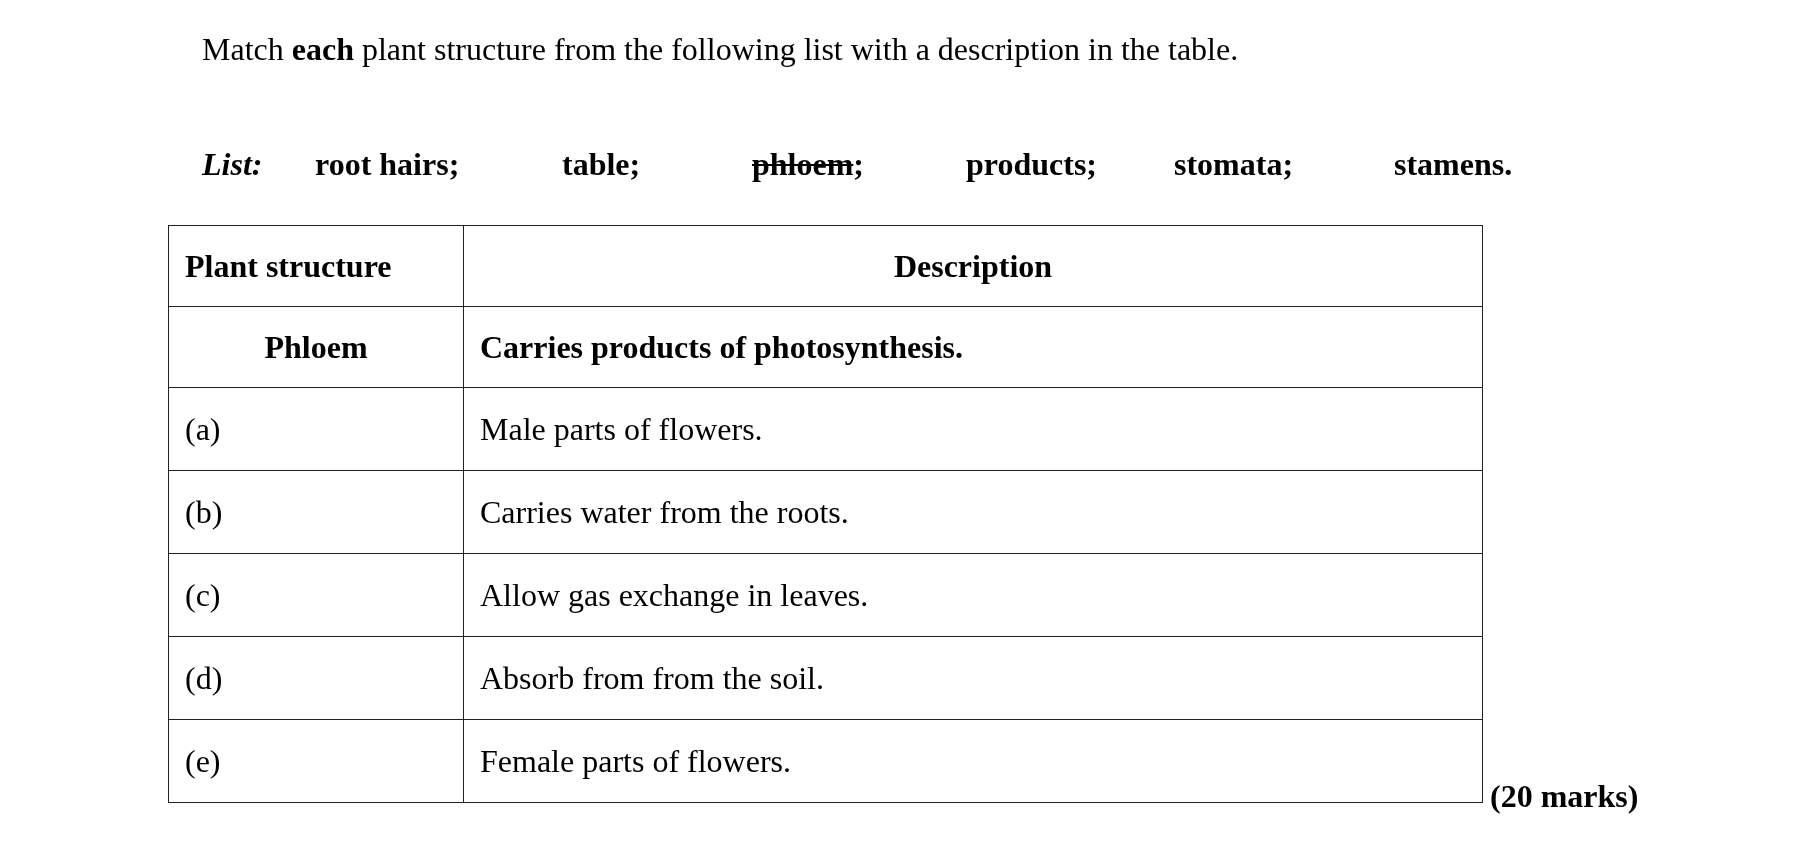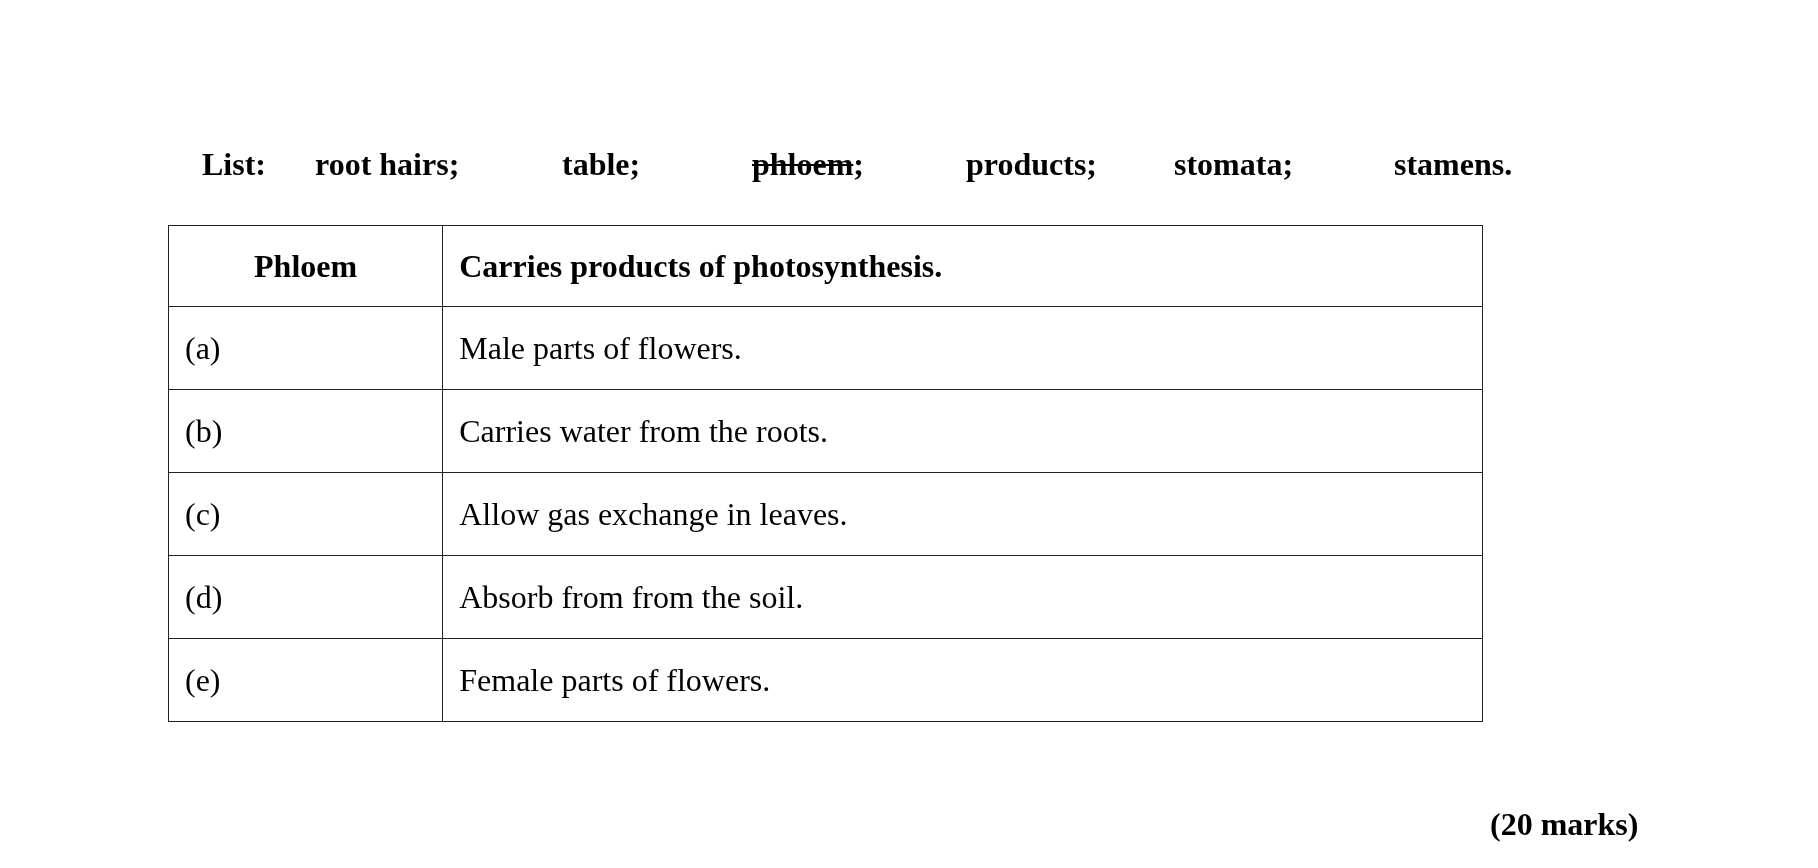--- a/index.html
+++ b/index.html
@@ -4,55 +4,60 @@
 <style>
   html, body { margin: 0; padding: 0; background: #ffffff; }
   body {
     width: 1818px; height: 868px; position: relative; overflow: hidden;
     font-family: "Liberation Serif", "DejaVu Serif", serif; color: #000;
   }
   .intro { position: absolute; left: 202px; top: 30px; font-size: 32px; line-height: 39px; }
   .intro b { font-weight: bold; }
   .list-row { position: absolute; top: 146px; left: 202px; width: 1340px; height: 40px; font-size: 32px; font-weight: bold; }
   .list-row span { position: absolute; top: 0; white-space: nowrap; }
-  .list-label { }
+  .list-label { font-style: italic; }
   .struck { text-decoration: line-through; text-decoration-thickness: 2px; }
   table.match {
     position: absolute; left: 168px; top: 225px; width: 1315px;
     border-collapse: collapse; font-size: 32px;
   }
   table.match td, table.match th {
     border: 1.5px solid #222; padding: 0 16px; height: 80px; vertical-align: middle;
   }
   table.match th { font-weight: bold; }
   th.col-structure { width: 262px; text-align: left; }
   th.col-desc { text-align: center; }
   td.example-structure { text-align: center; font-weight: bold; }
   td.example-desc { font-weight: bold; }
   tr.row td { height: 82px; }
-  .marks { position: absolute; left: 1490px; top: 806px; font-size: 32px; font-weight: bold; }
+  .marks { position: absolute; left: 1490px; top: 778px; font-size: 32px; font-weight: bold; }
 </style>
 </head>
 <body>
 
 <div class="intro">
+  <div><span>Match </span><b>each</b><span> plant structure from the following list with a description in the table.</span></div>
 </div>
 
 <div class="list-row">
   <span class="list-label" style="left:0px">List:</span>
   <span style="left:113px">root hairs;</span>
   <span style="left:360px">table;</span>
   <span style="left:550px"><span class="struck" style="position:static">phloem</span><span style="position:static">;</span></span>
   <span style="left:764px">products;</span>
   <span style="left:972px">stomata;</span>
   <span style="left:1192px">stamens.</span>
 </div>
 
 <table class="match">
   <tbody>
+      <tr>
+    <th class="col-structure">Plant structure</th>
+    <th class="col-desc">Description</th>
+  </tr>
   <tr>
     <td class="example-structure">Phloem</td>
     <td class="example-desc">Carries products of photosynthesis.</td>
   </tr>
   <tr class="row">
     <td>(a)</td>
     <td>Male parts of flowers.</td>
   </tr>
   <tr class="row">
     <td>(b)</td>

